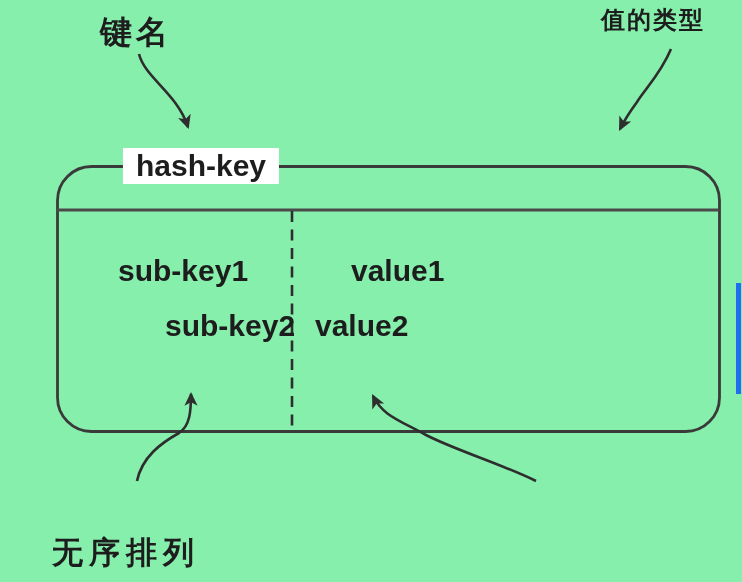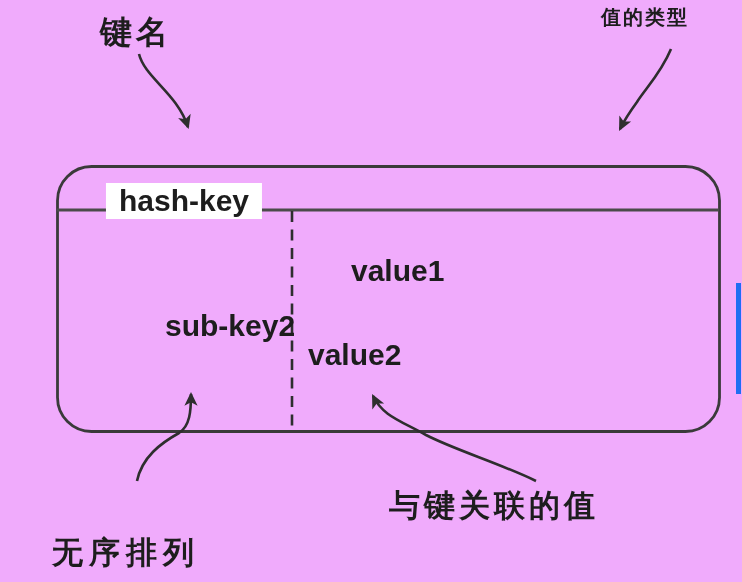--- a/index.html
+++ b/index.html
@@ -8,21 +8,21 @@
     background: #ffffff;
     width: 742px;
     height: 582px;
     overflow: hidden;
     font-family: "Liberation Sans", sans-serif;
   }
   .stage {
     position: relative;
     width: 742px;
     height: 582px;
-    background: #f0abfc;
+    background: #86efac;
   }
   .stage svg {
     position: absolute;
     left: 0; top: 0;
     z-index: 1;
   }
   .lbl {
     position: absolute;
     z-index: 2;
     color: #1d1d1d;
@@ -75,29 +75,29 @@
 
     <path d="M 671,49 C 661,73 646,88 637,102 C 629,113 624,121 620,129" fill="none" stroke="#2e2e2e" stroke-width="2.6" marker-end="url(#arrowhead)"></path>
 
     <path d="M 137,481 C 142,457 161,443 179,433 C 190,426 191,411 191,394" fill="none" stroke="#2e2e2e" stroke-width="2.6" marker-end="url(#arrowhead)"></path>
 
     <path d="M 536,481 C 499,463 455,450 426,435 C 399,420 383,416 373,396" fill="none" stroke="#2e2e2e" stroke-width="2.6" marker-end="url(#arrowhead)"></path>
   </svg>
 
   <div class="lbl zh" style="left:100px; top:11px; font-size:32px; letter-spacing:4px;">键名</div>
 
-  <div class="lbl zh" style="left:601px; top:4px; font-size:20px;">值的类型</div>
+  <div class="lbl zh" style="left:601px; top:4px; font-size:24px;">值的类型</div>
 
-  <span class="boxlabel" style="left:184px; top:148px;margin-top:35px;">hash-key</span>
+  <span class="boxlabel" style="left:201px; top:148px;">hash-key</span>
 
 
+  <div class="lbl latin" style="left:118px; top:254px;">sub-key1</div>
   <div class="lbl latin" style="left:315px; top:254px;margin-left:36px;">value1</div>
 
   <div class="lbl latin" style="left:118px; top:309px;margin-left:47px;">sub-key2</div>
-  <div class="lbl latin" style="left:308px; top:309px;margin-top:29px;">value2</div>
+  <div class="lbl latin" style="left:315px; top:309px;">value2</div>
 
   <div class="lbl zh" style="left:52px; top:532px; letter-spacing:6px;">无序排列</div>
 
-  <div class="lbl zh" style="left:389px; top:485px; letter-spacing:4px;">与键关联的值</div>
 
   <div class="hl-bar"></div>
 
 </div>
 
 </body></html>

